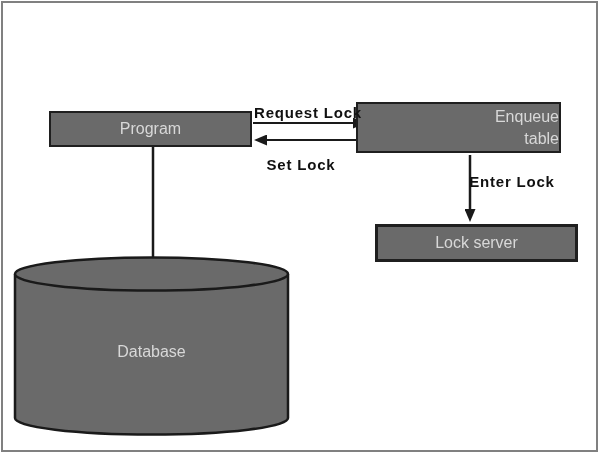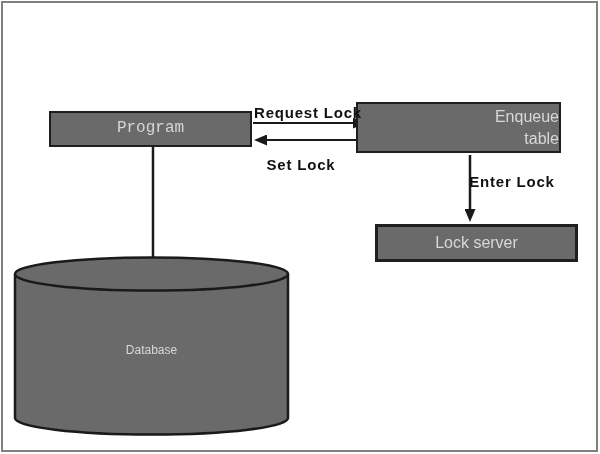--- a/index.html
+++ b/index.html
@@ -38,31 +38,31 @@
     border: 2px solid var(--node-border, #1f1f1f);
     display: flex;
     flex-direction: column;
     align-items: center;
     justify-content: center;
     color: var(--node-text, #d8d8d8);
     font-size: 16px;
     line-height: 1.35;
     text-align: center;
   }
-  .node-program   { left: 49px;  top: 111px; width: 203px; height: 36px; font-family: Liberation Mono, monospace; }
+  .node-program   { left: 49px;  top: 111px; width: 203px; height: 36px; }
   .node-enqueue   { left: 356px; top: 102px; width: 205px; height: 51px; align-items: flex-end; }
   .node-locktable { left: 375px; top: 224px; width: 203px; height: 38px; border-width: 3px; }
   .database-wrap  { position: absolute; left: 13px; top: 255px; width: 277px; height: 182px; }
   .database-label {
     position: absolute;
     left: 0; top: 88px;
     width: 277px;
     text-align: center;
     color: var(--node-text, #d8d8d8);
-    font-size: 12px;
+    font-size: 16px;
   }
   .edge-label {
     position: absolute;
     font-size: 15px;
     font-weight: bold;
     letter-spacing: 0.8px;
     color: var(--label-text, #111111);
     text-align: center;
   }
   .label-request { left: 242px; top: 73px;  width: 132px; margin-top: 31px; }

